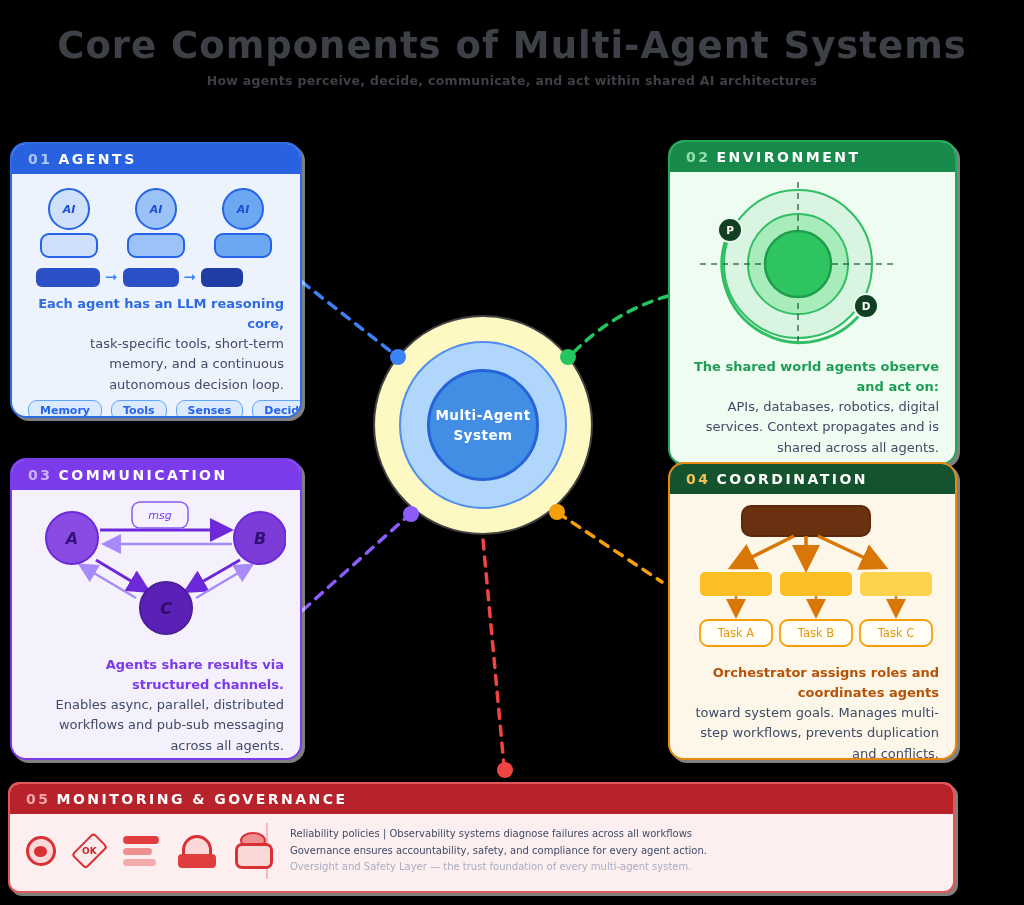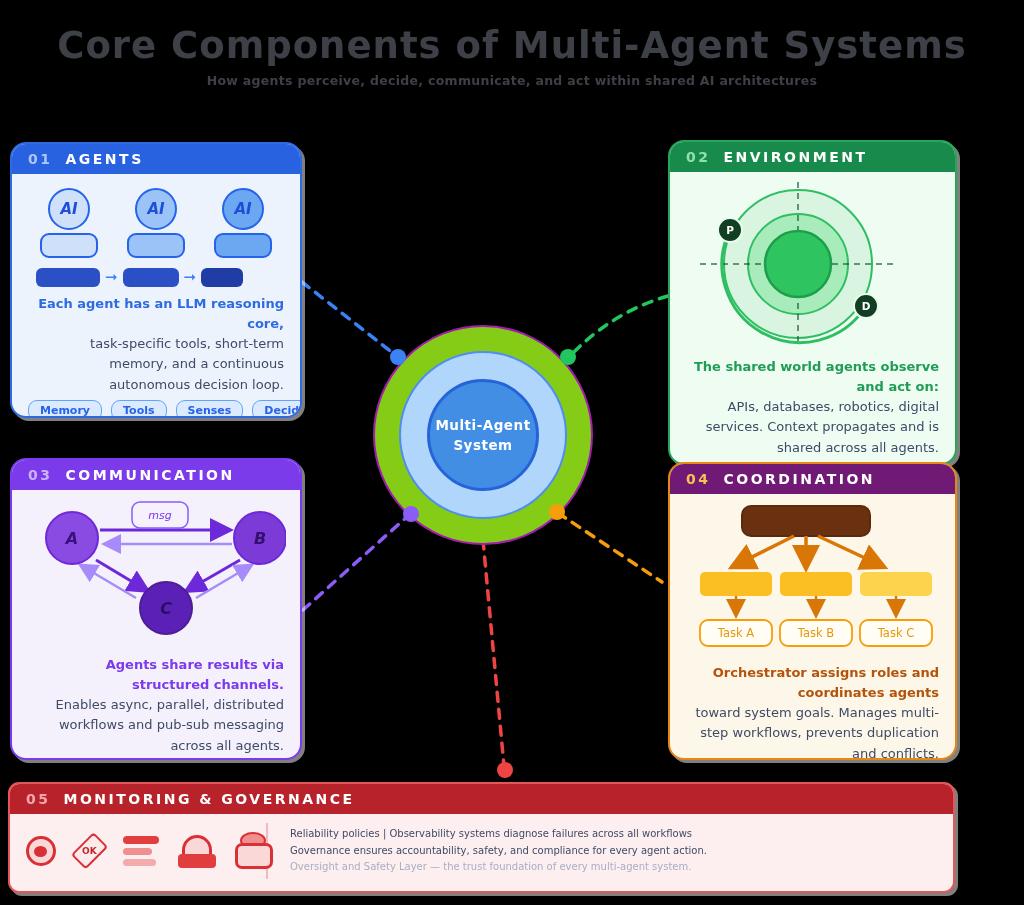--- a/index.html
+++ b/index.html
@@ -6,67 +6,67 @@
   .canvas{position:relative;width:1024px;height:905px;background:#000;overflow:hidden;
           font-family:"DejaVu Sans",sans-serif;}
   
   .page-head{position:absolute;top:24px;left:0;width:1024px;text-align:center;z-index:2;}
   .page-title{margin:0;font-size:37px;font-weight:bold;letter-spacing:1px;color:#3d4047;}
   .page-subtitle{margin:6px 0 0;font-size:12.5px;font-weight:bold;color:#3d4047;letter-spacing:.3px;}
   
   .connectors{position:absolute;left:0;top:0;z-index:1;pointer-events:none;}
   .dot{position:absolute;width:16px;height:16px;border-radius:50%;z-index:4;}
   
-  .hub{position:absolute;left:373px;top:325px;width:220px;height:220px;border-radius:50%;
-       background:#84cc16;border:2px solid #a21caf;box-sizing:border-box;z-index:2;}
+  .hub{position:absolute;left:373px;top:315px;width:220px;height:220px;border-radius:50%;
+       background:#fef9c3;border:2px solid #404040;box-sizing:border-box;z-index:2;}
   .hub-mid{position:absolute;left:24px;top:24px;width:168px;height:168px;border-radius:50%;
        background:#b0d6fb;border:2px solid #4f8ef0;box-sizing:border-box;}
   .hub-core{position:absolute;left:26px;top:26px;width:112px;height:112px;border-radius:50%;
        background:#428ee5;border:3px solid #2563d9;box-sizing:border-box;display:flex;
        flex-direction:column;align-items:center;justify-content:center;color:#fff;
        font-size:13.5px;font-weight:bold;letter-spacing:.5px;line-height:1.5;}
   
   .card{position:absolute;border-radius:16px;border:2px solid;box-sizing:border-box;overflow:hidden;
         z-index:3;box-shadow:3px 3px 0 rgba(255,255,255,.5);}
-  .card-head{display:flex;align-items:center;gap:13px;padding:7px 16px;font-size:14px;
+  .card-head{display:flex;align-items:center;gap:6px;padding:7px 16px;font-size:14px;
         font-weight:bold;letter-spacing:2.5px;color:#fff;}
   .card-body{padding:4px 14px 8px;}
   .para{font-size:13px;line-height:1.55;color:#3f4b66;margin:5px 2px;text-align:right;}
   .lead{display:block;font-weight:bold;}
   .chips{display:flex;gap:9px;margin:5px 2px 4px;}
   .chip{border:1.5px solid;border-radius:9px;padding:3px 11px;font-size:11px;font-weight:bold;}
   .foot{font-size:11.5px;color:#8d97ab;margin:8px 2px 0;}
   
   .card-agents{left:10px;top:142px;width:292px;height:276px;background:#edf3fd;border-color:#2e6be2;}
   .card-agents .card-head{background:#2862e0;}
   .num-01{color:#a9c7f9;} .lead-blue{color:#2e6be0;}
   .agents-row{display:flex;justify-content:space-between;padding:10px 14px 2px;}
   .agent{display:flex;flex-direction:column;align-items:center;}
   .agent-head{width:42px;height:42px;border-radius:50%;border:2px solid #2563eb;box-sizing:border-box;
-     display:flex;align-items:center;justify-content:center;font-size:15px;font-style:italic;
+     display:flex;align-items:center;justify-content:center;font-size:11px;font-style:italic;
      font-weight:bold;color:#1d4ed8;}
   .agent-torso{width:58px;height:25px;border-radius:9px;border:2px solid #2563eb;box-sizing:border-box;margin-top:3px;}
   .fill-a1{background:#cfe0fa;} .fill-a2{background:#9cc3f7;} .fill-a3{background:#6ca7f2;}
   .pipeline{display:flex;align-items:center;gap:5px;padding:8px 10px 2px;}
   .pipe{height:19px;border-radius:6px;background:#2b50c5;}
   .p1{width:64px;} .p2{width:56px;} .p3{width:42px;background:#1f3da5;}
   .pipe-arrow{color:#3b82f6;font-weight:bold;font-size:15px;line-height:1;}
   .chip-blue{background:#dbeafe;border-color:#60a5fa;color:#2563eb;}
   
   .card-env{left:668px;top:140px;width:289px;height:325px;background:#eefcf2;border-color:#25a855;}
   .card-env .card-head{background:#188a4b;}
   .num-02{color:#8fe0ae;} .lead-green{color:#1f9d55;}
   
   .card-comm{left:10px;top:458px;width:292px;height:302px;background:#f4f1fd;border-color:#7c3aed;}
   .card-comm .card-head{background:#7b3bea;}
   .num-03{color:#cbb2fa;} .lead-purple{color:#7c3aed;}
   .chip-purple{background:#ede9fe;border-color:#8b5cf6;color:#6d28d9;}
   
   .card-coord{left:668px;top:462px;width:289px;height:298px;background:#fdf7e9;border-color:#e78812;}
-  .card-coord .card-head{background:#701a75;}
+  .card-coord .card-head{background:#14532d;}
   .num-04{color:#f7c254;} .lead-orange{color:#b45309;}
   
   .card-gov{left:8px;top:782px;width:947px;height:111px;background:#fdefef;border-color:#e25757;border-radius:11px;}
   .card-gov .card-head{background:#b8232b;}
   .num-05{color:#f4a6aa;}
   .gov-body{display:flex;align-items:center;padding:6px 16px;height:calc(100% - 33px);box-sizing:border-box;}
   .gov-icons{display:flex;align-items:center;gap:19px;width:234px;flex-shrink:0;}
   .gov-divider{width:2px;align-self:stretch;background:#f3b9bc;margin:3px 6px;}
   .gov-text{padding-left:16px;font-size:10px;line-height:1.65;color:#3f4b66;}
   .gov-line3{color:#a8aec4;}

